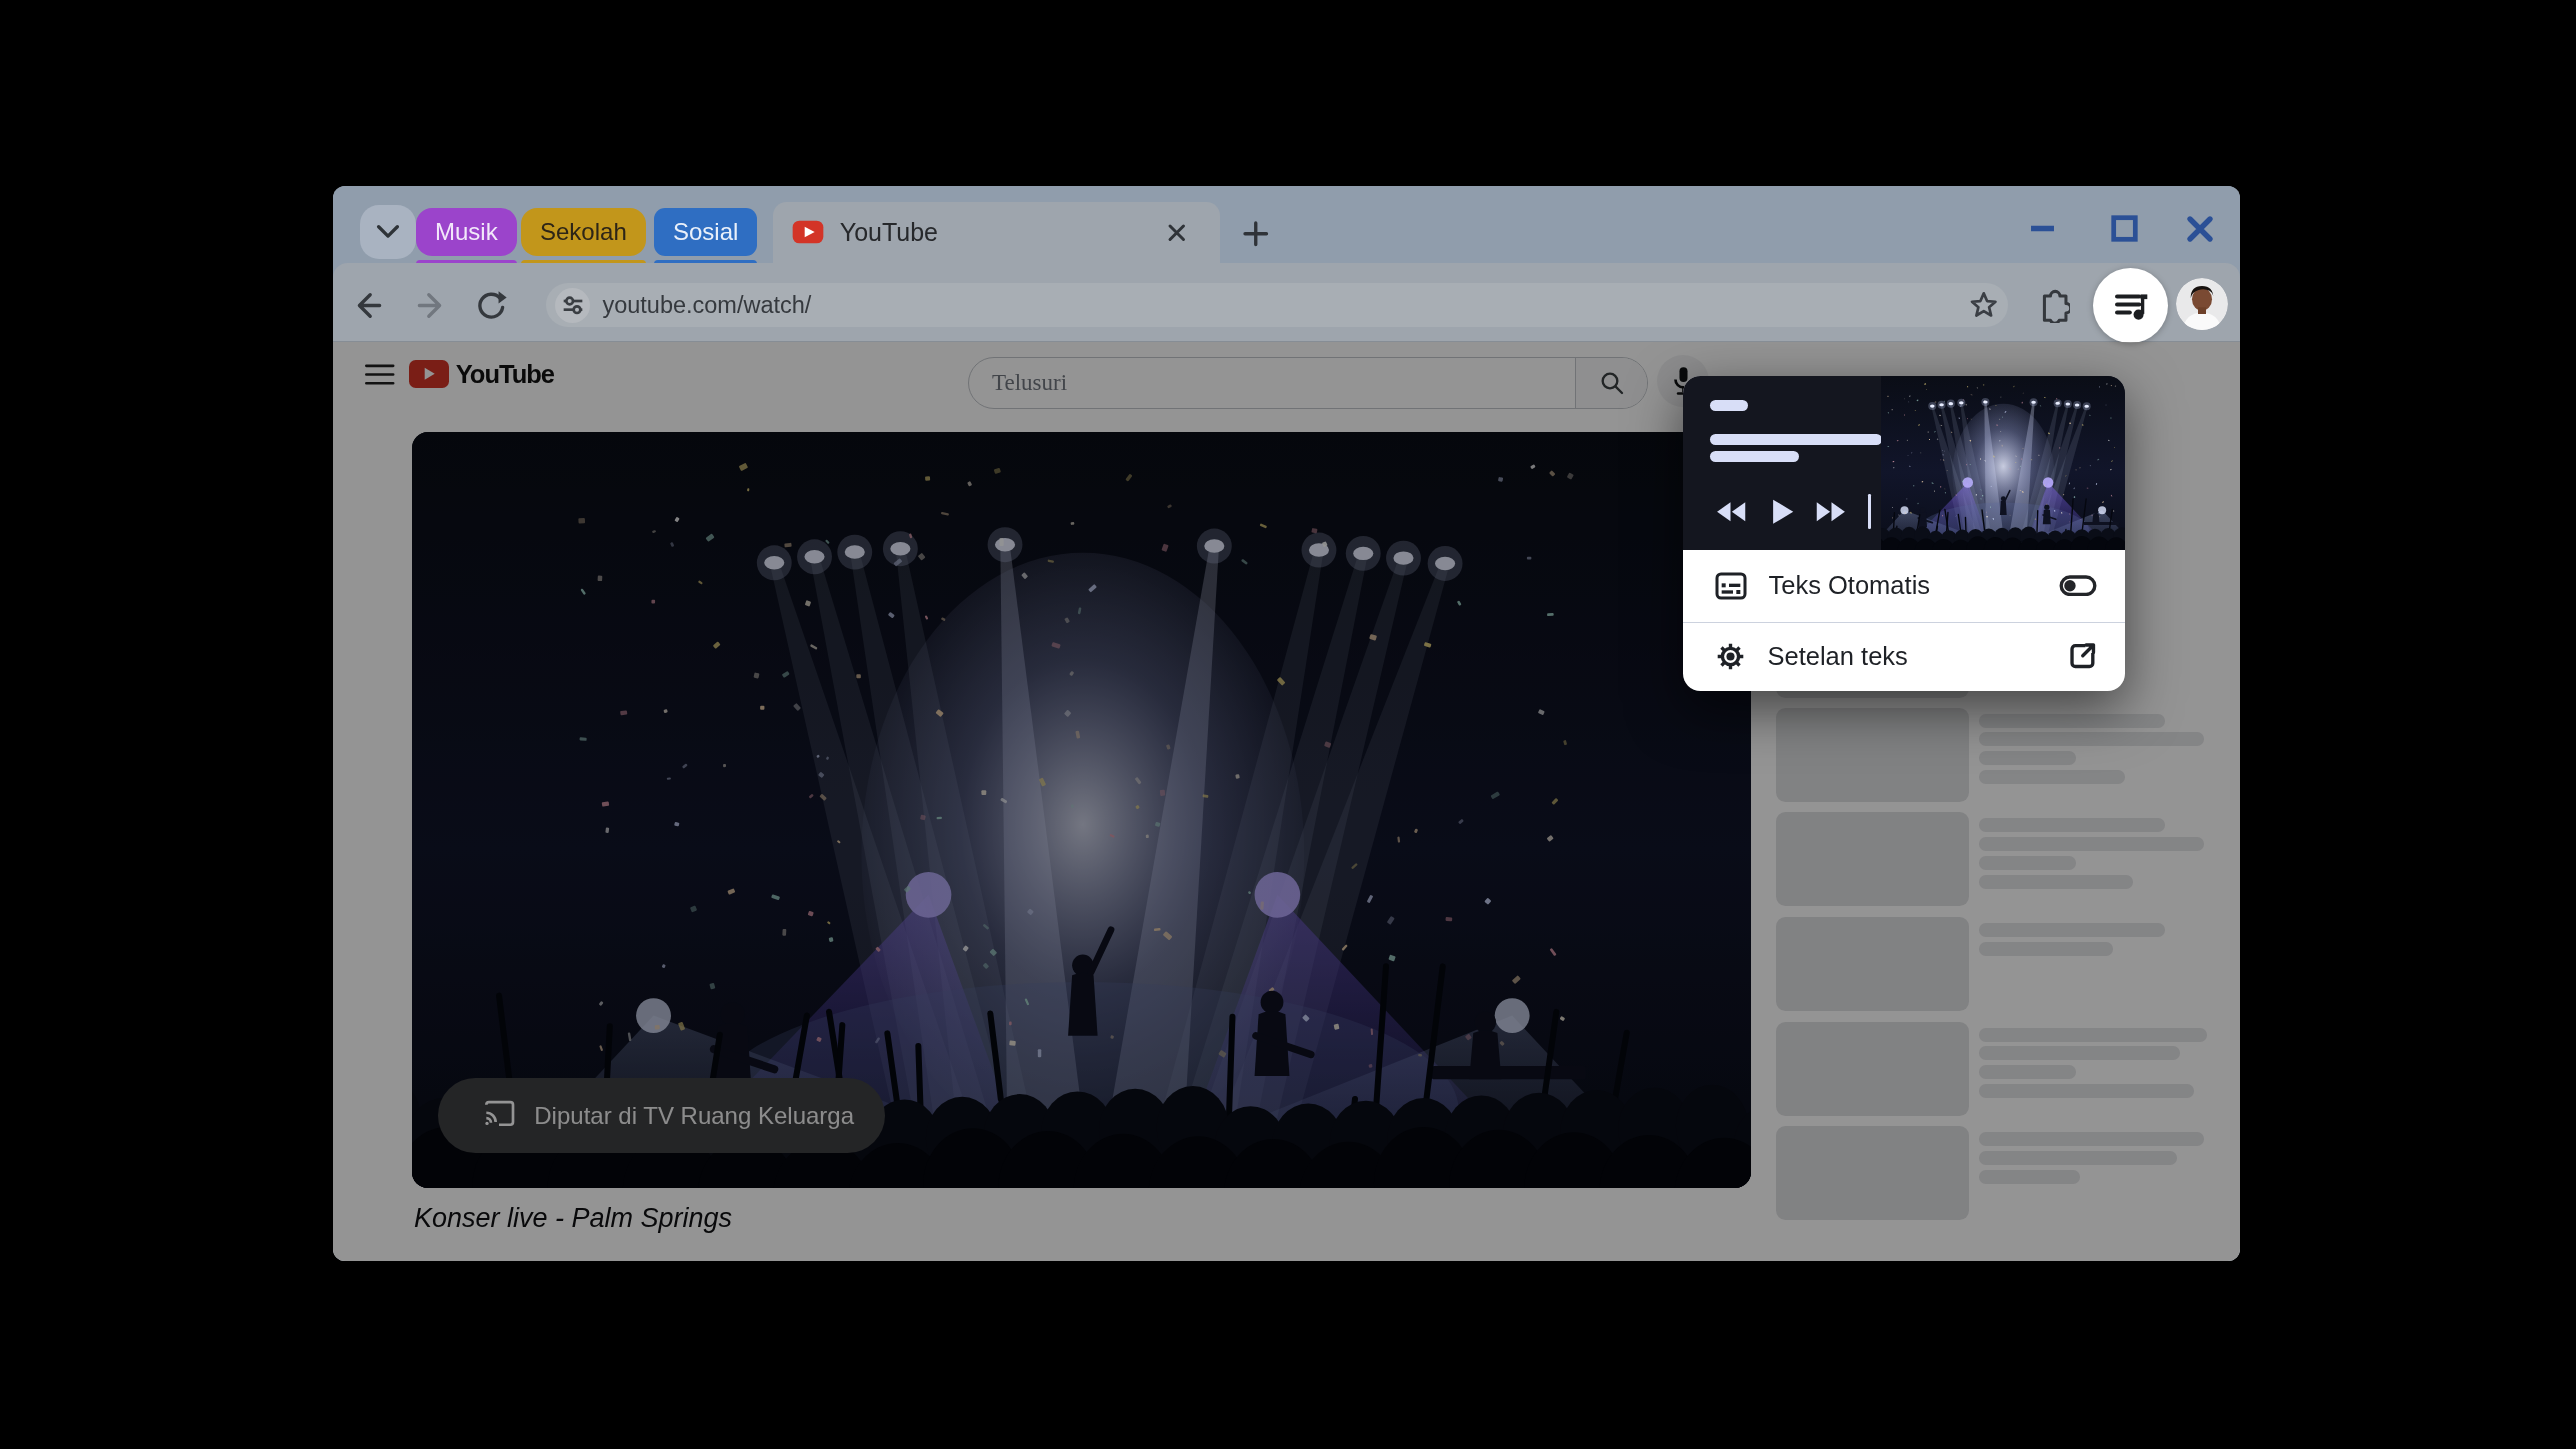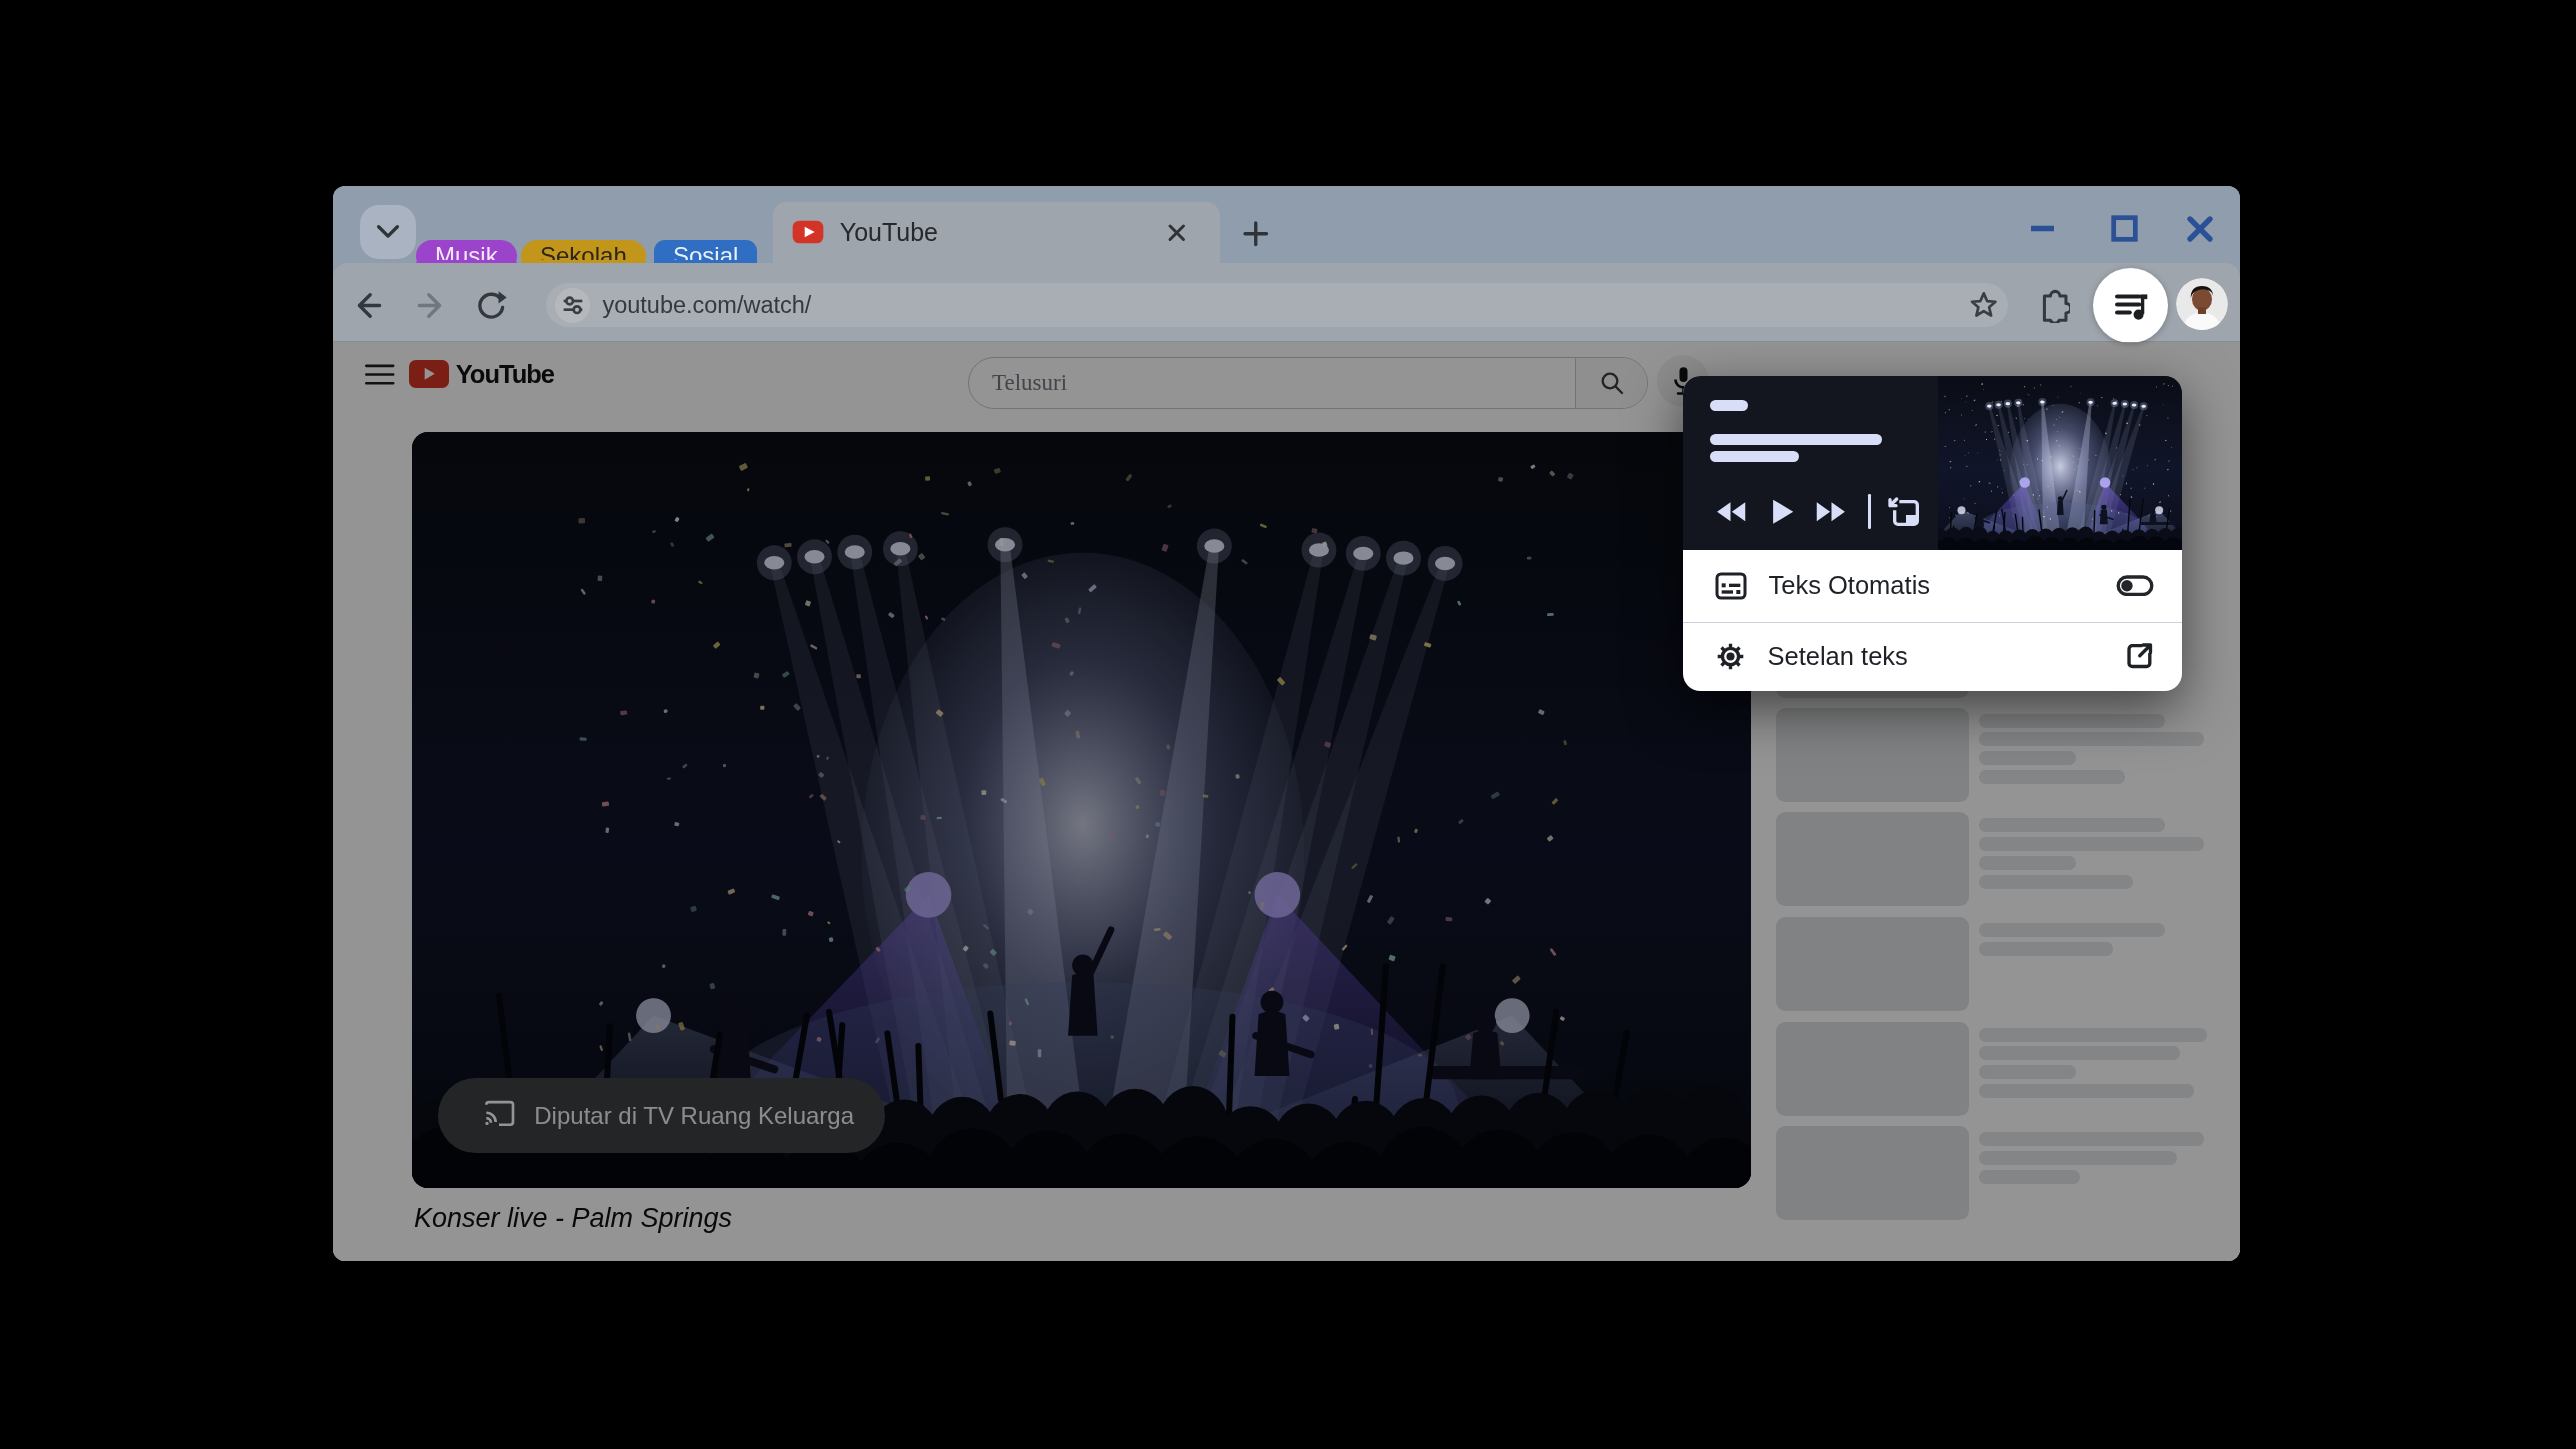--- a/index.html
+++ b/index.html
@@ -7,22 +7,22 @@
               font-family:"Liberation Sans", sans-serif; }
 
   
   .bwin { position:absolute; left:333px; top:186px; width:1907px; height:1075px;
           border-radius:12px; overflow:hidden; background:#909dac; }
 
   
   .tabstrip { position:absolute; left:0; top:0; right:0; height:77px; background:#909dac; }
   .tsearch { position:absolute; left:27px; top:19px; width:56px; height:54px;
              border-radius:19px; background:#a9b3c1; display:flex; align-items:center; justify-content:center; cursor:pointer; }
-  .chip { position:absolute; top:22px; height:32px; border-radius:16px; display:flex;
-          align-items:center; padding:0 19px; font-size:24px; font-weight:500; cursor:pointer;margin-top:32px; }
+  .chip { position:absolute; top:22px; height:48px; border-radius:16px; display:flex;
+          align-items:center; padding:0 19px; font-size:24px; font-weight:500; cursor:pointer; }
   .chip0 { left:83px; } .chip1 { left:188px; } .chip2 { left:321px;border-radius:11px; }
   .gbar { position:absolute; top:74px; height:8px; border-radius:4px; }
   .tab { position:absolute; left:440px; top:16px; width:447px; height:61px; background:#9ea5ad;
          border-radius:13.4px 13.4px 0 0; display:flex; align-items:center; padding-left:17.4px; cursor:pointer; }
   .tab .tlabel { margin-left:13.4px; font-size:25px; color:#26282b; }
   .tclose { position:absolute; left:388px; top:15.4px; width:31px; height:31px; display:flex;
             align-items:center; justify-content:center; border-radius:50%; cursor:pointer; }
   .plus { position:absolute; left:904px; top:29px; width:38px; height:38px; display:flex;
           align-items:center; justify-content:center; cursor:pointer; }
   .wcbtn { position:absolute; top:25px; width:35px; height:35px; display:flex;
@@ -76,21 +76,21 @@
   .castpill span { margin-left:17.4px; font-size:24px; color:#f2f2f2; }
   .vtitle { position:absolute; left:81px; top:861px; font-size:27px; color:#101113;font-style:italic; }
 
   .skitem { position:absolute; }
   .skthumb { position:absolute; left:1443px; width:193px; height:94px; border-radius:9.4px; background:#dfe0e2; }
   .skline  { position:absolute; left:1646px; height:14px; border-radius:6.7px; background:#e4e5e7; }
 
   .scrim { position:absolute; inset:0; background:rgba(0,0,0,0.42); z-index:5; }
 
   
-  .popup { position:absolute; left:1350px; top:34px; width:499px; height:315px; border-radius:17.4px;
+  .popup { position:absolute; left:1350px; top:34px; width:442px; height:315px; border-radius:17.4px;
            background:#fff; z-index:10; box-shadow:0 17.4px 54px rgba(0,0,0,0.55); }
   .mcard { position:absolute; left:0; top:0; width:100%; height:174px; background:#14161f;
            border-radius:17.4px 17.4px 0 0; overflow:hidden; }
   .mpill { position:absolute; background:#d8def7; border-radius:6px; }
   .mp1 { left:27px; top:24px; width:38px; height:10.7px; }
   .mp2 { left:27px; top:58px; width:172px; height:10.7px; }
   .mp3 { left:27px; top:75px; width:89px; height:11.4px; }
   .mbtn { position:absolute; width:36px; height:35px; display:flex; align-items:center;
           justify-content:center; cursor:pointer; }
   .mprev { left:29.5px; top:118px; } .mplay { left:81px; top:118px; } .mnext { left:130px; top:118px; }

